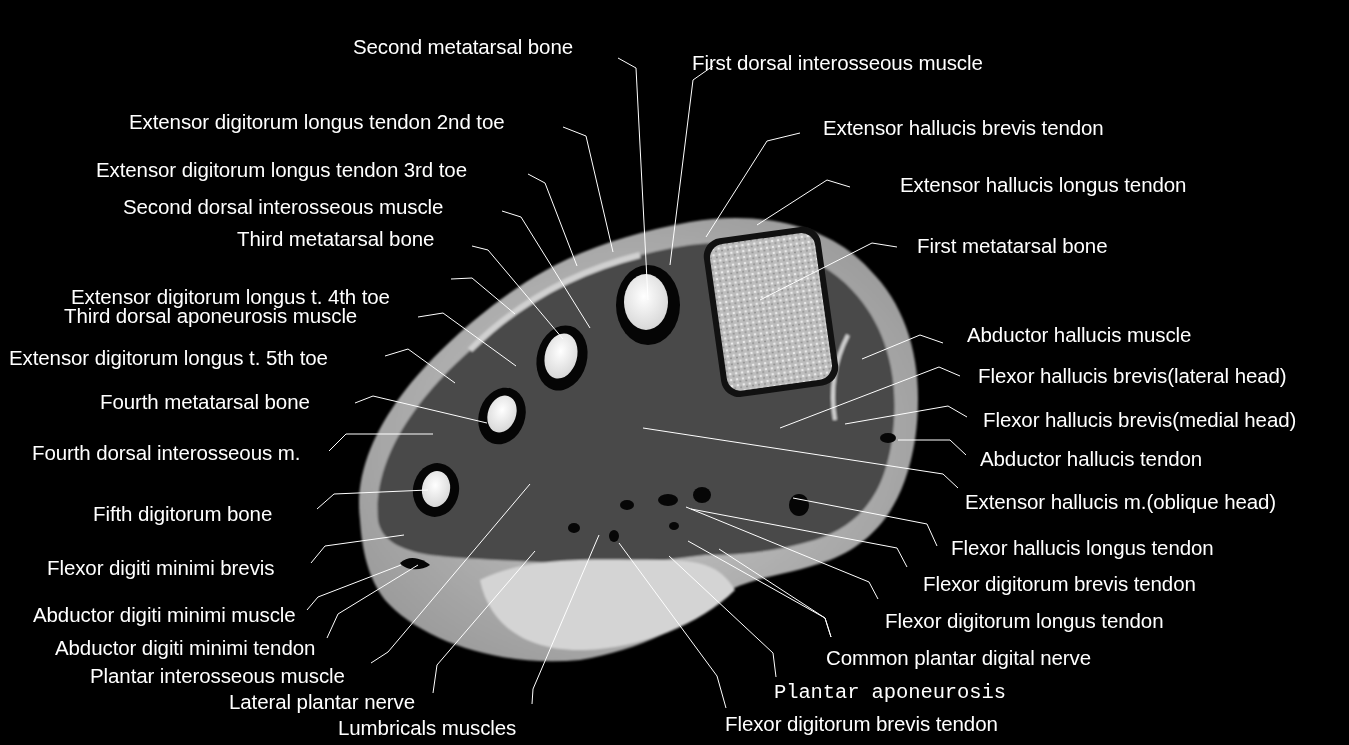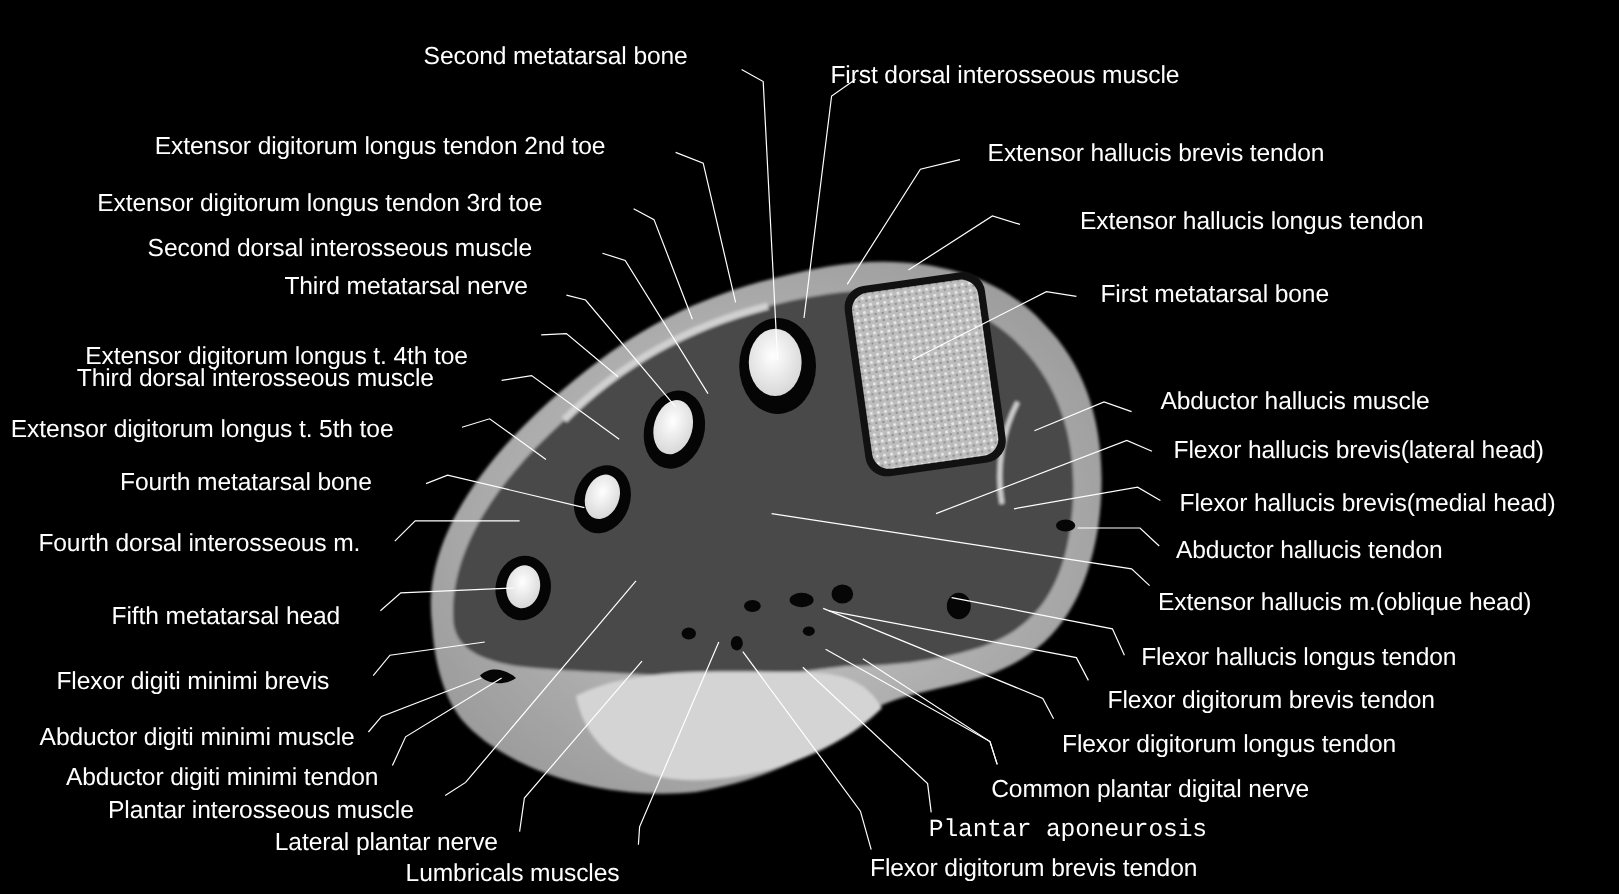--- a/index.html
+++ b/index.html
@@ -109,36 +109,36 @@
       <polyline points="726,708 717,676 619,543"></polyline>
       <polyline points="532,704 533,689 599,535"></polyline>
     </g>
 </svg>
 
 <div id="labels">
     <div class="label" style="left: 353px; top: 35px;">Second metatarsal bone</div>
     <div class="label" style="left: 692px; top: 51px;">First dorsal interosseous muscle</div>
     <div class="label" style="left: 129px; top: 110px;">Extensor digitorum longus tendon 2nd toe</div>
     <div class="label" style="left: 823px; top: 116px;">Extensor hallucis brevis tendon</div>
-    <div class="label" style="left: 81px; top: 158px; text-align: right;">Extensor digitorum longus tendon 3rd toe</div>
+    <div class="label" style="left: 96px; top: 158px; text-align: right;">Extensor digitorum longus tendon 3rd toe</div>
     <div class="label" style="left: 868px; top: 173px; margin-left: 32px;">Extensor hallucis longus tendon</div>
     <div class="label" style="left: 123px; top: 195px;">Second dorsal interosseous muscle</div>
-    <div class="label" style="left: 237px; top: 227px;">Third metatarsal nerve</div>
+    <div class="label" style="left: 237px; top: 227px;">Third metatarsal bone</div>
     <div class="label" style="left: 917px; top: 234px;">First metatarsal bone</div>
     <div class="label" style="left: 71px; top: 285px;">Extensor digitorum longus t. 4th toe</div>
-    <div class="label" style="left: 64px; top: 304px;">Third dorsal interosseous muscle</div>
+    <div class="label" style="left: 64px; top: 304px;">Third dorsal aponeurosis muscle</div>
     <div class="label" style="left: 967px; top: 323px;">Abductor hallucis muscle</div>
     <div class="label" style="left: 9px; top: 346px;">Extensor digitorum longus t. 5th toe</div>
     <div class="label" style="left: 978px; top: 364px;">Flexor hallucis brevis(lateral head)</div>
     <div class="label" style="left: 100px; top: 390px;">Fourth metatarsal bone</div>
     <div class="label" style="left: 983px; top: 408px;">Flexor hallucis brevis(medial head)</div>
     <div class="label" style="left: 32px; top: 441px;">Fourth dorsal interosseous m.</div>
     <div class="label" style="left: 980px; top: 447px;">Abductor hallucis tendon</div>
     <div class="label" style="left: 965px; top: 490px;">Extensor hallucis m.(oblique head)</div>
-    <div class="label" style="left: 93px; top: 502px;">Fifth metatarsal head</div>
+    <div class="label" style="left: 93px; top: 502px;">Fifth digitorum bone</div>
     <div class="label" style="left: 951px; top: 536px;">Flexor hallucis longus tendon</div>
     <div class="label" style="left: 47px; top: 556px;">Flexor digiti minimi brevis</div>
     <div class="label" style="left: 923px; top: 572px;">Flexor digitorum brevis tendon</div>
     <div class="label" style="left: 33px; top: 603px;">Abductor digiti minimi muscle</div>
     <div class="label" style="left: 885px; top: 609px;">Flexor digitorum longus tendon</div>
     <div class="label" style="left: 55px; top: 636px;">Abductor digiti minimi tendon</div>
     <div class="label" style="left: 826px; top: 646px;">Common plantar digital nerve</div>
     <div class="label" style="left: 90px; top: 664px;">Plantar interosseous muscle</div>
     <div class="label" style="left: 774px; top: 681px; font-family: Liberation Mono, monospace;">Plantar aponeurosis</div>
     <div class="label" style="left: 229px; top: 690px;">Lateral plantar nerve</div>

